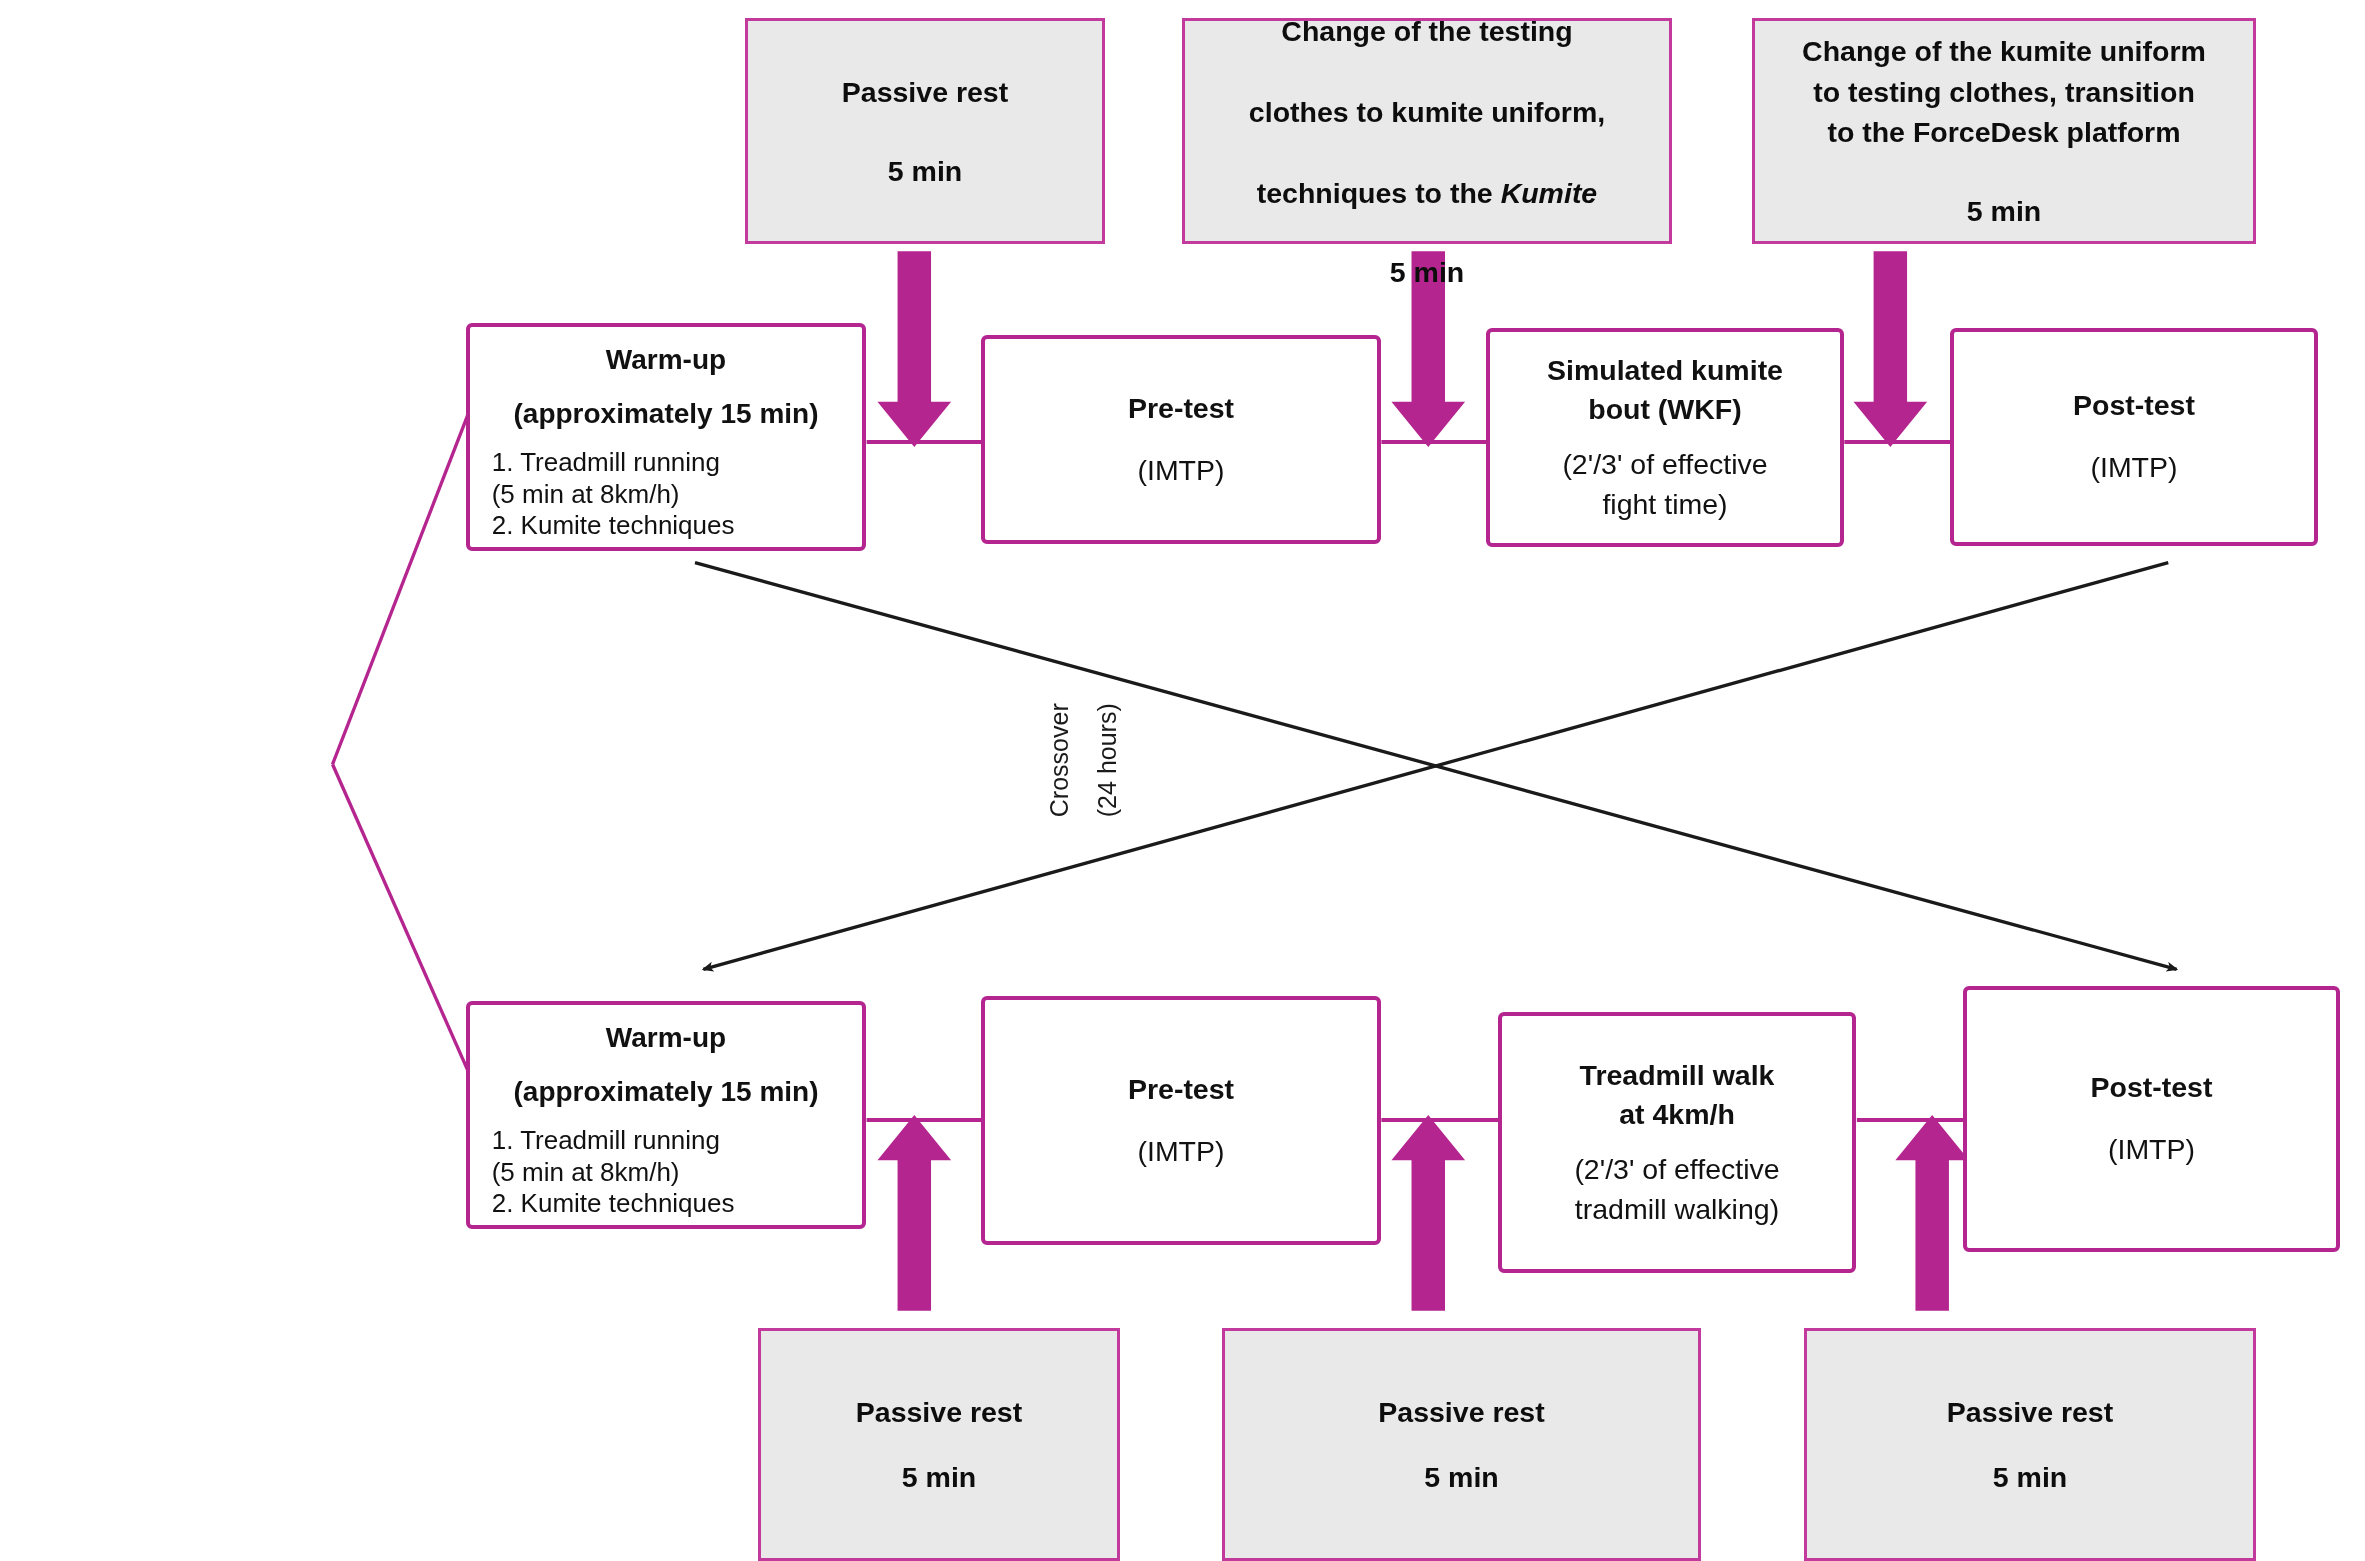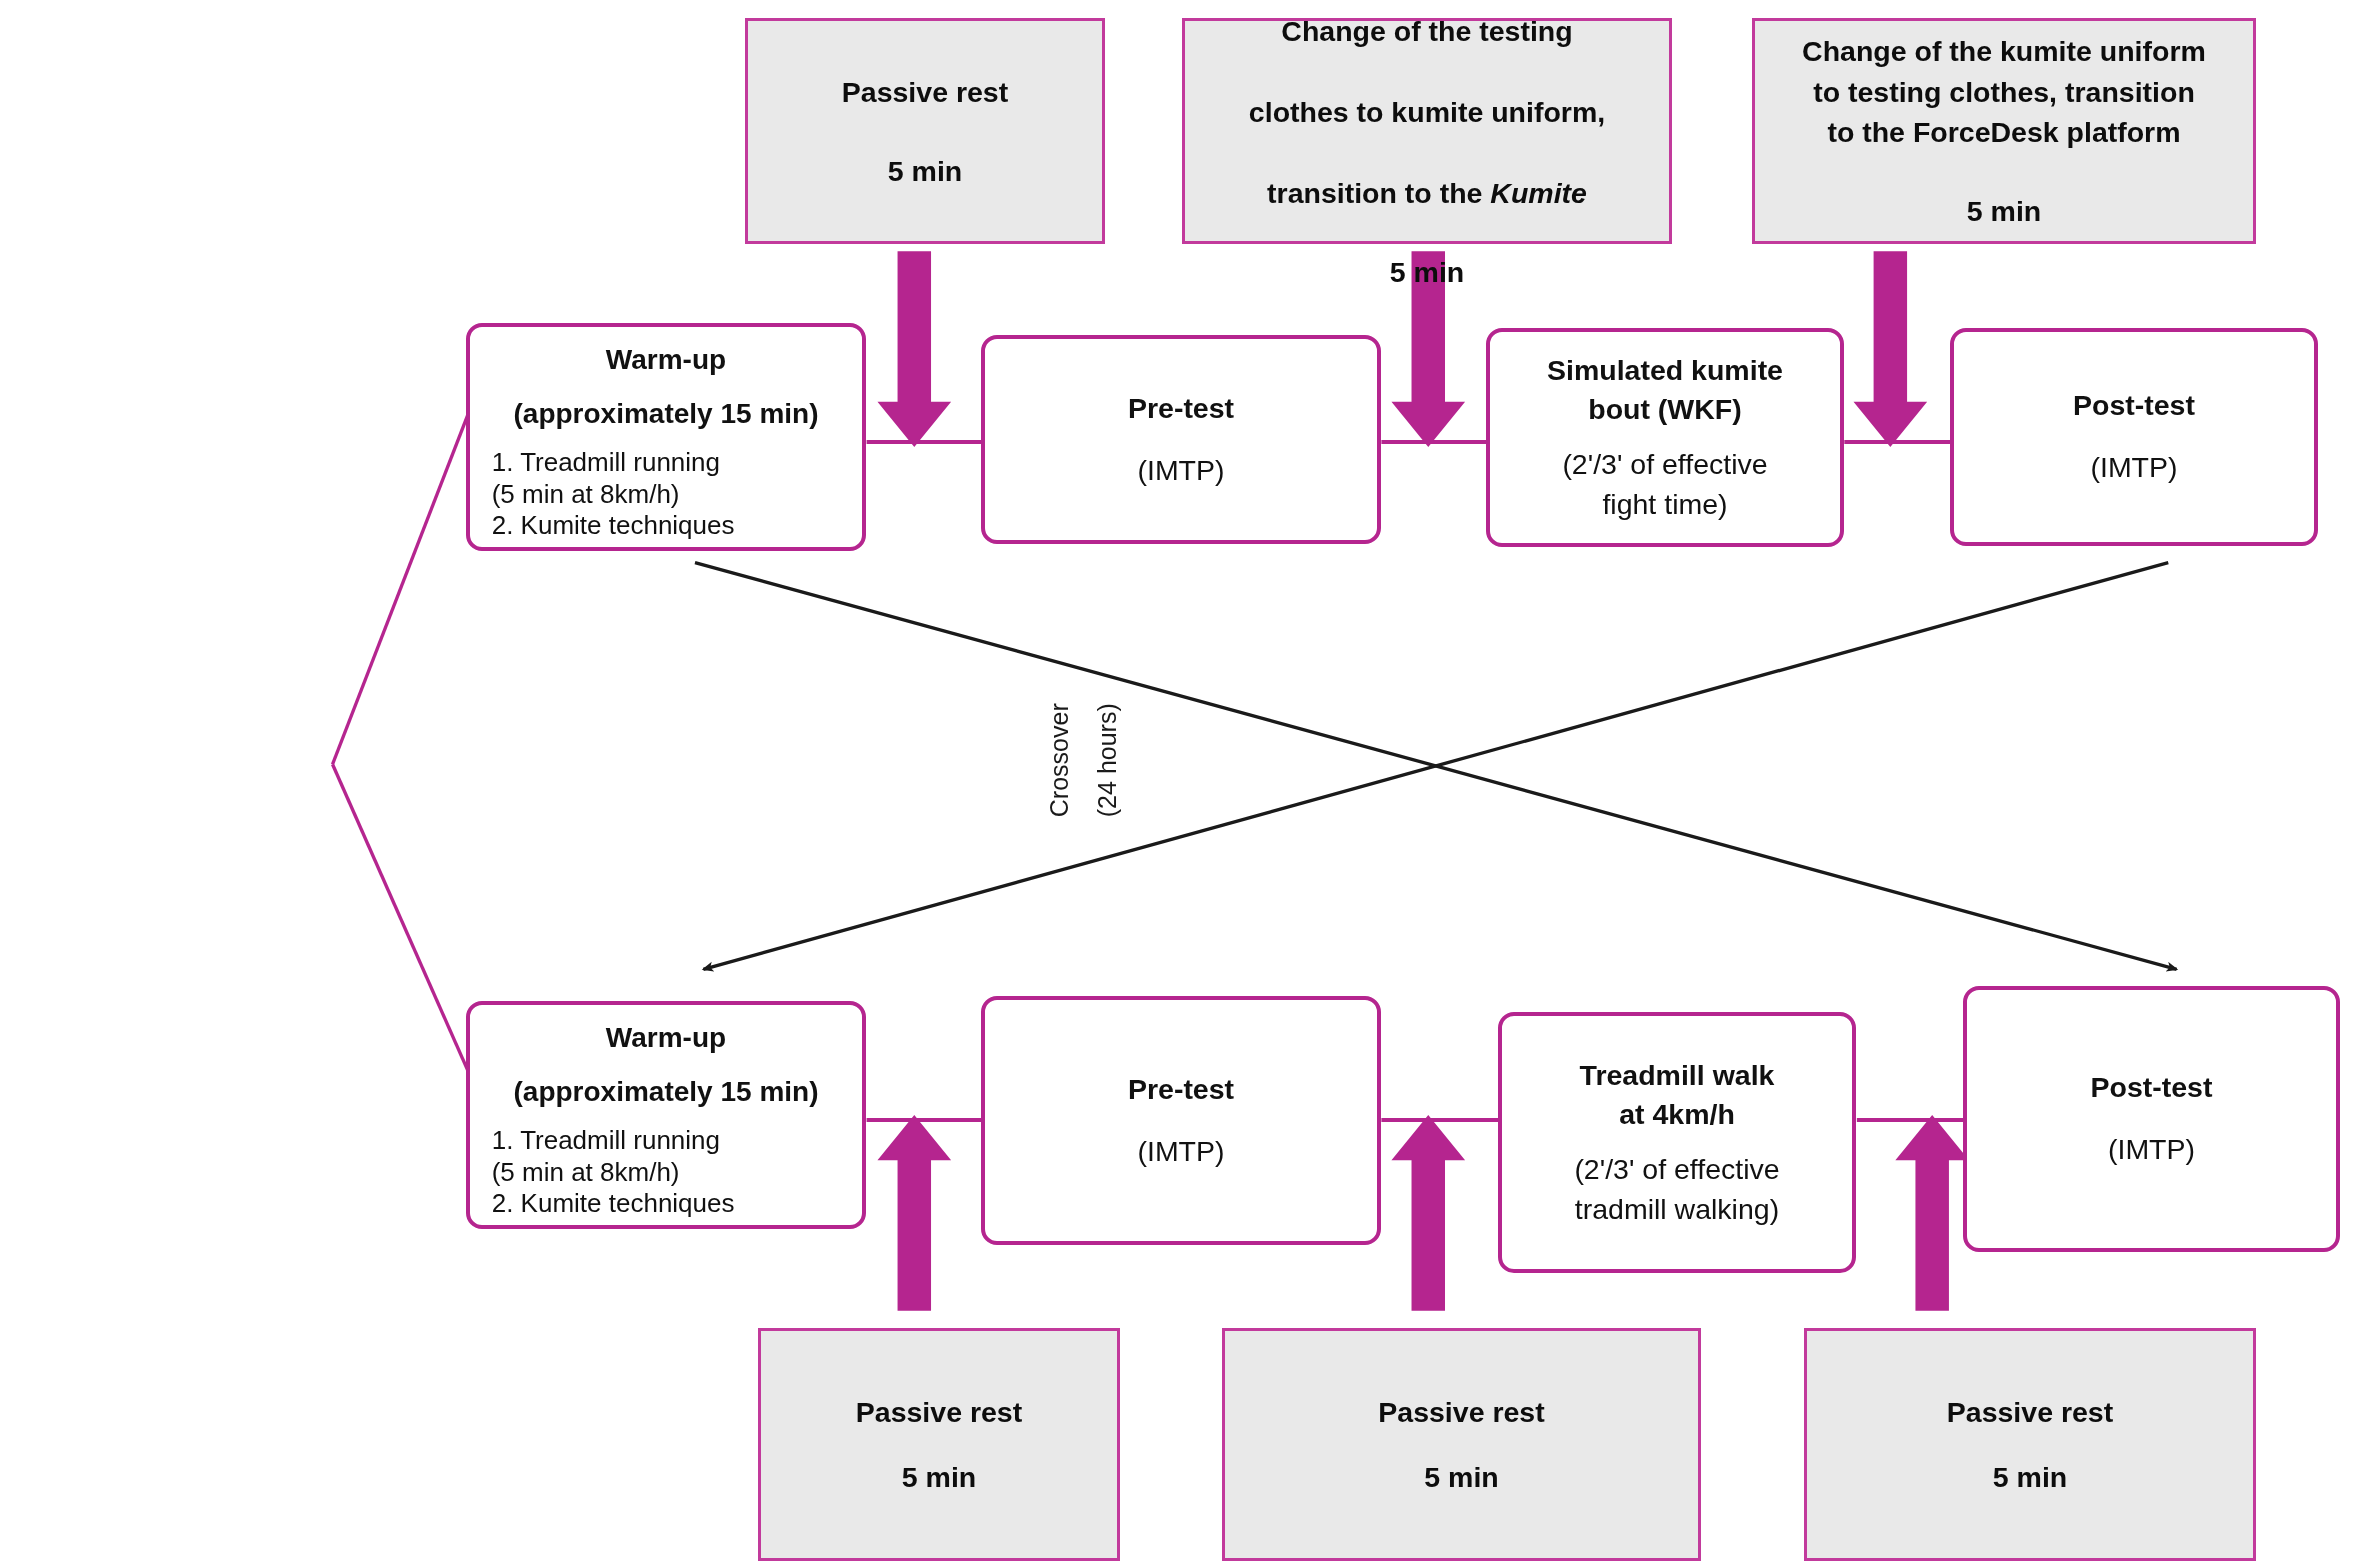--- a/index.html
+++ b/index.html
@@ -54,21 +54,21 @@
   }
   .note-box .ital {
     font-style: italic;
   }
 
   
   .stage-box {
     position: absolute;
     background: #ffffff;
     border: 4.2px solid #b5258f;
-    border-radius: 16px;
+    border-radius: 6px;
     box-sizing: border-box;
     display: flex;
     flex-direction: column;
     align-items: center;
     justify-content: center;
     text-align: center;
     font-size: 28.5px;
     line-height: 1.38;
     color: #111111;
     z-index: 3;
@@ -183,21 +183,21 @@
 
   <div class="note-box" style="left:745px; top:18.4px; width:360px; height:226px;">
     <div class="nb-title">Passive rest</div>
     <div class="nb-sub">5 min</div>
   </div>
 
   <div class="note-box" style="left:1182px; top:18.4px; width:490px; height:226px;">
     <div class="nb-title">
       <span>Change of the testing</span><br>
       <span>clothes to kumite uniform,</span><br>
-      <span>transition to the </span><span class="ital">Kumite</span>
+      <span>techniques to the </span><span class="ital">Kumite</span>
     </div>
     <div class="nb-sub">5 min</div>
   </div>
 
   <div class="note-box" style="left:1752px; top:18.4px; width:504px; height:226px;align-items:center;">
     <div class="nb-title">Change of the kumite uniform
 to testing clothes, transition
 to the ForceDesk platform</div>
     <div class="nb-sub">5 min</div>
   </div>

